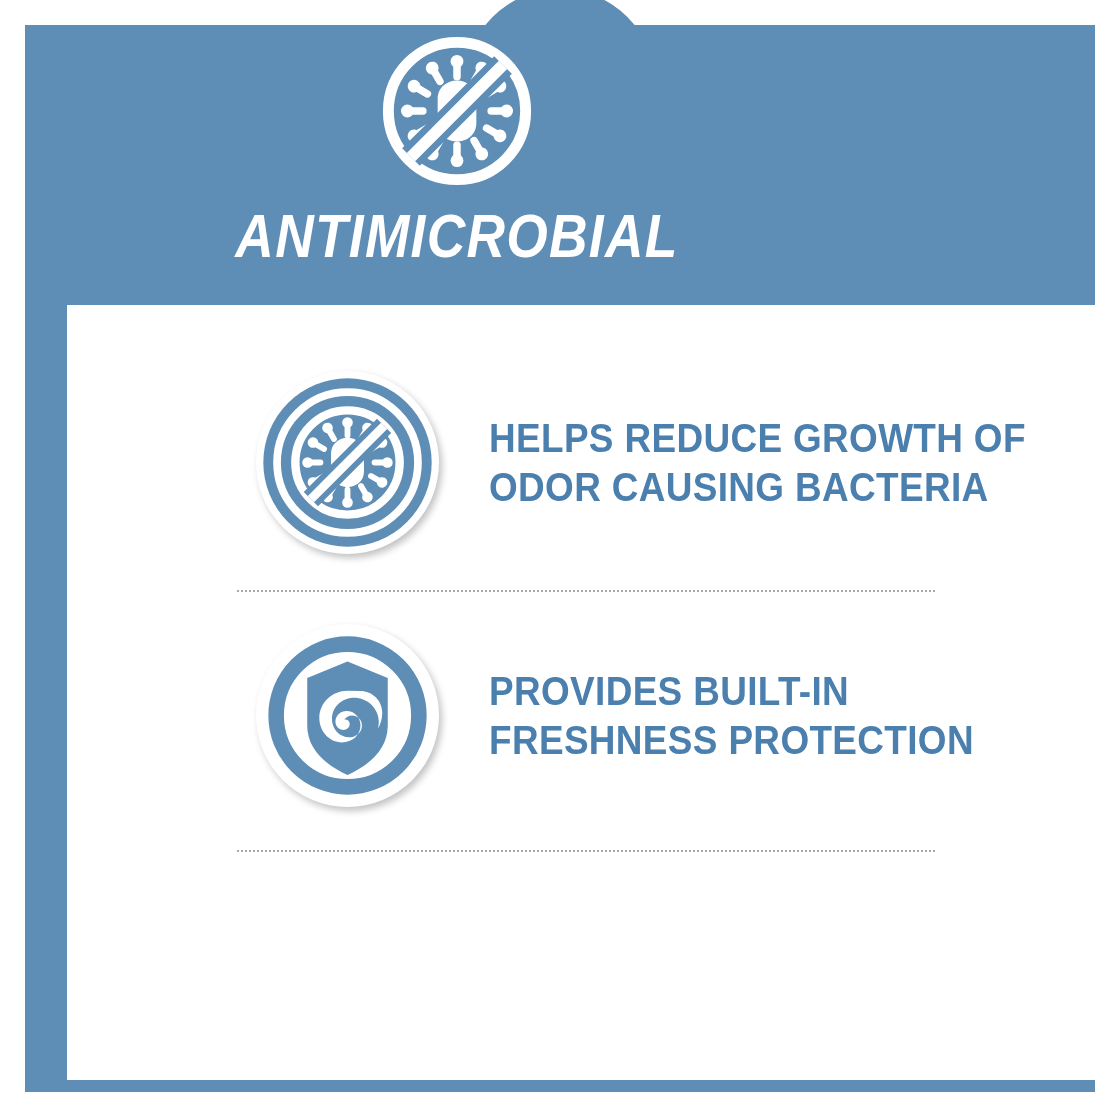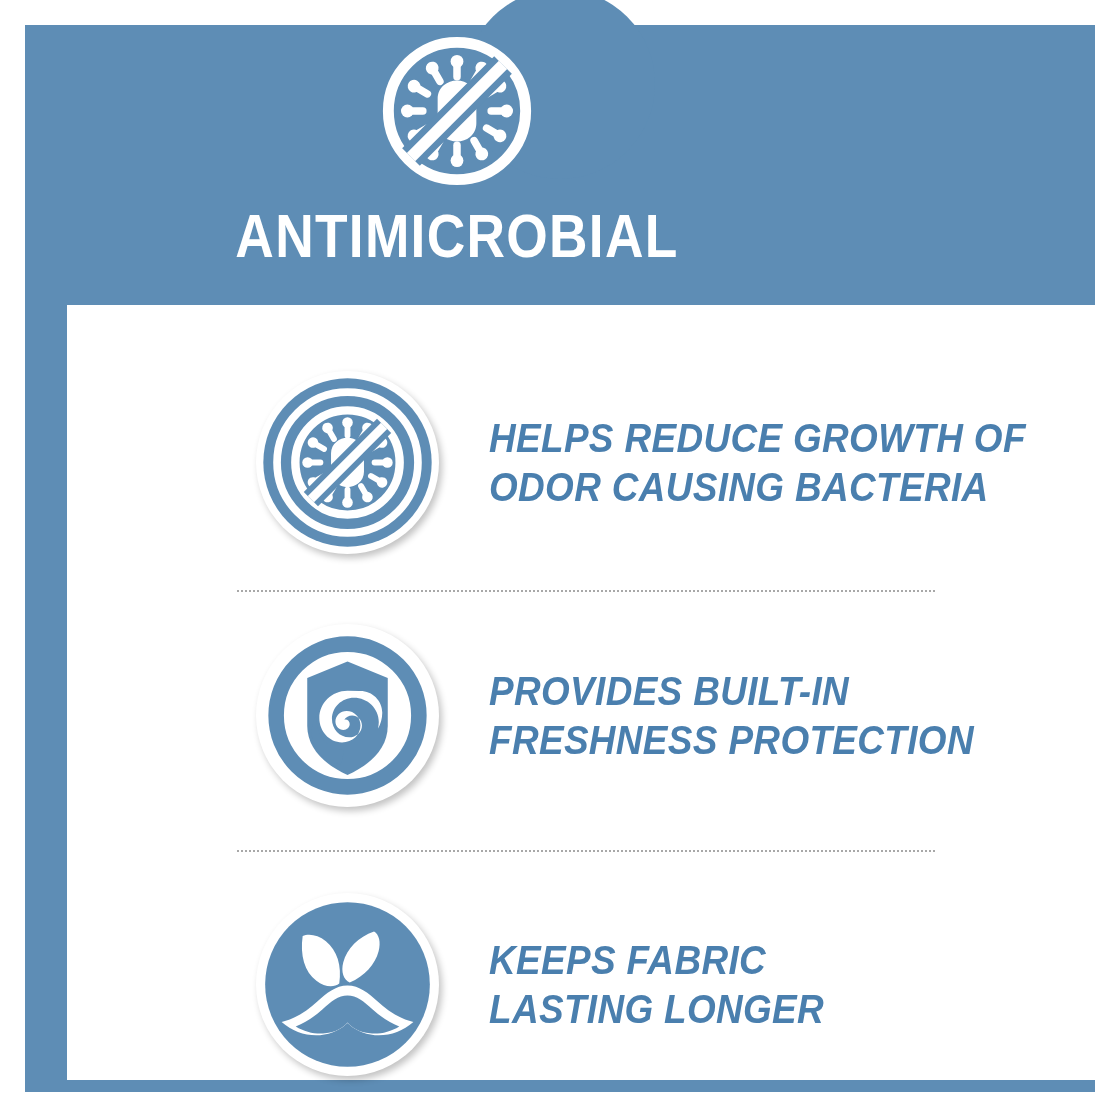--- a/index.html
+++ b/index.html
@@ -56,20 +56,21 @@
     background: #ffffff;
   }
 
   
   #hero {
     position: absolute;
     left: 0;
     top: 0;
     width: 864px;
     height: 280px;
+    font-style: italic;
   }
   #hero-icon {
     position: absolute;
     left: 50%;
     top: 8px;
     transform: translateX(-50%);
     width: 156px;
     height: 156px;
   }
   #hero-title {
@@ -87,21 +88,20 @@
     transform: scaleX(0.86);
   }
 
   
   .feature-row {
     position: absolute;
     left: 0;
     width: 1036px;
     display: flex;
     align-items: center;
-    font-style: italic;
   }
   #row-0 { top: 50px;  height: 215px; }
   #row-1 { top: 303px; height: 215px; }
   #row-2 { top: 572px; height: 215px; }
 
   .badge-wrap {
     position: relative;
     width: 200px;
     margin-left: 180px;
     flex: 0 0 200px;
@@ -312,36 +312,16 @@
           </div>
         </div>
         <div class="feature-text">
           <span class="line">PROVIDES BUILT-IN</span>
           <span class="line">FRESHNESS PROTECTION</span>
         </div>
       </div>
 
       <div class="divider" id="divider-1"></div>
 
-      <div class="feature-row" id="row-2">
-        <div class="badge-wrap">
-          <div class="badge">
-            <svg viewBox="0 0 100 100" width="183" height="183" aria-hidden="true">
-              <circle cx="50" cy="50" r="45" fill="#5e8db5"></circle>
-
-              <path d="M25.5 23.5c-1.5 10.5 1 19.5 7.5 24.5 4.5 3.5 9.5 3.9 12.5 1.5 1.5-9.8-1.2-18.3-7.3-23.2-4.4-3.5-9.4-4.2-12.7-2.8z" fill="#ffffff"></path>
-
-              <path d="M64.5 21c-8.6 3-14.8 9.3-16.8 16.8-1.4 5.2.2 9.6 3.5 11.1 8.2-3.5 13.9-9.8 15.8-17.1 1.3-5 .3-9.2-2.5-10.8z" fill="#ffffff"></path>
-
-              <path d="M50 50.5c-6.5 0-11.5 4.2-16.5 8.8-5 4.6-11.5 9.3-19.5 11.2 6 5.2 13.5 7.8 21 7.2 6.5-.5 11.5-3.2 15-6.6 3.5 3.4 8.5 6.1 15 6.6 7.5.6 15-2 21-7.2-8-1.9-14.5-6.6-19.5-11.2-5-4.6-10-8.8-16.5-8.8z" fill="#ffffff"></path>
-              <path d="M50 56c-5 0-9.1 3.4-13.6 7.5-4 3.6-9 7.3-14.7 9.4 4.9 3 10.5 4.3 16 3.8 5.6-.5 9.9-2.9 12.3-5.9 2.4 3 6.7 5.4 12.3 5.9 5.5.5 11.1-.8 16-3.8-5.7-2.1-10.7-5.8-14.7-9.4C59.1 59.4 55 56 50 56z" fill="#5e8db5"></path>
-            </svg>
-          </div>
-        </div>
-        <div class="feature-text">
-          <span class="line">KEEPS FABRIC</span>
-          <span class="line">LASTING LONGER</span>
-        </div>
-      </div>
 
     </div>
   </div>
 </div>
 
 </body></html>

